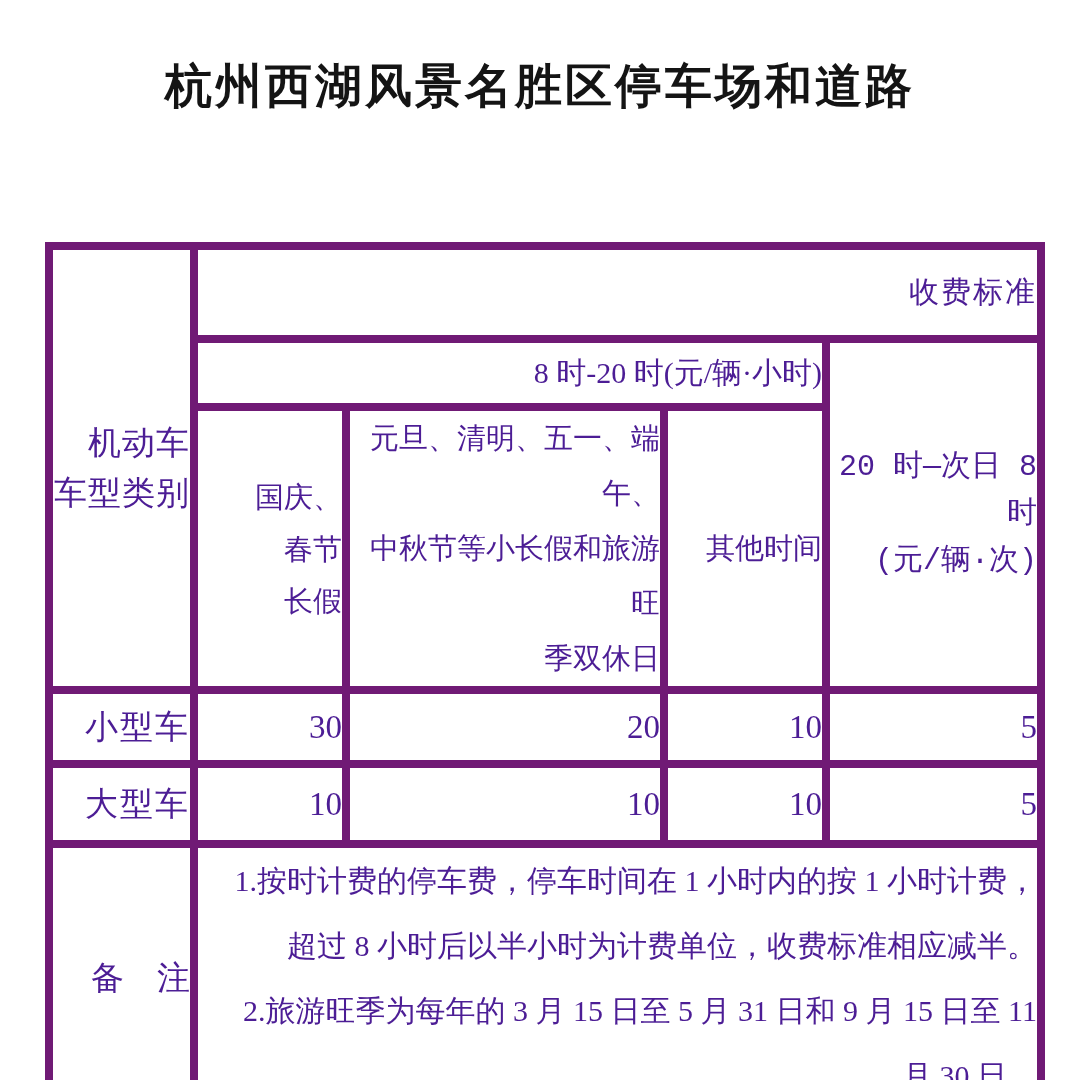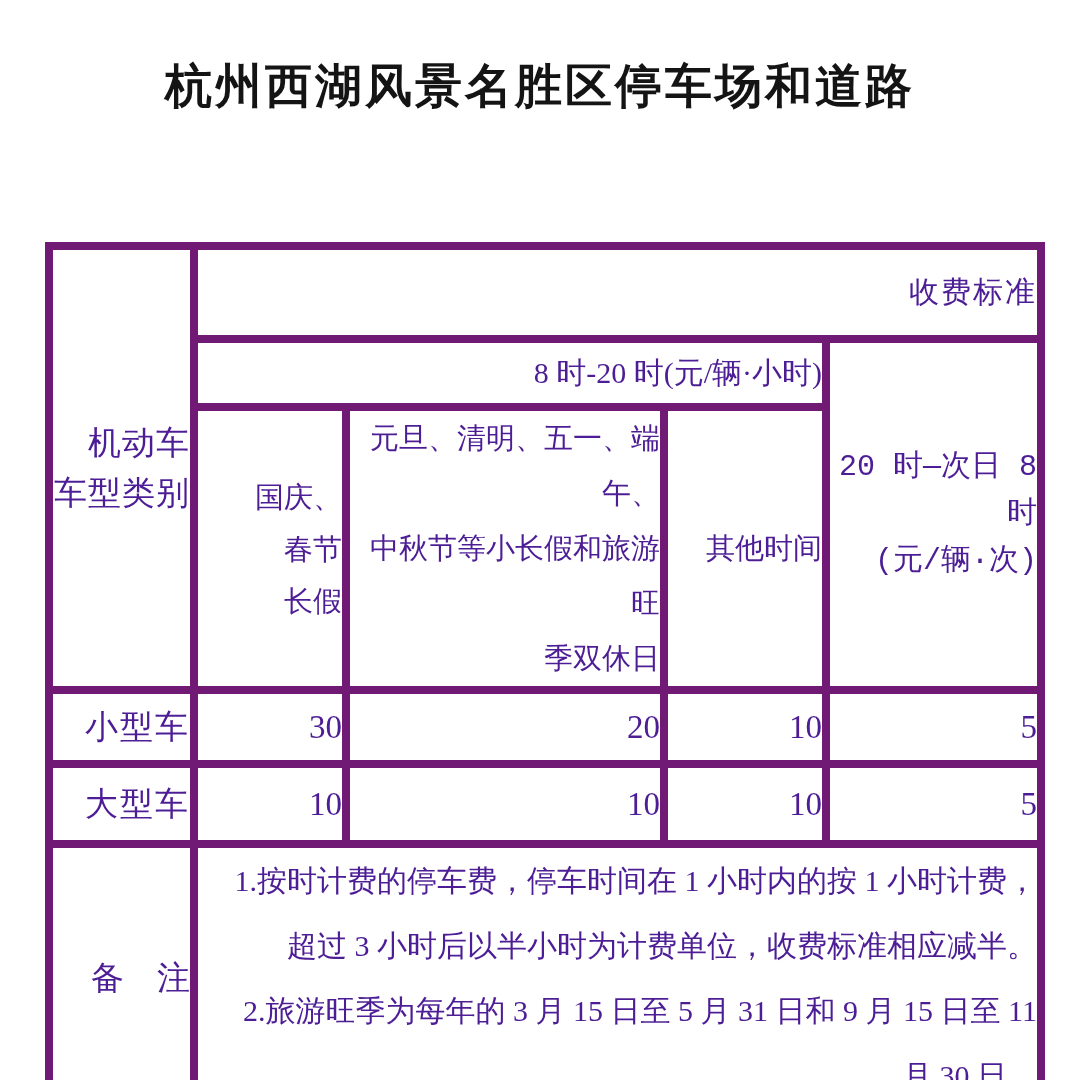--- a/index.html
+++ b/index.html
@@ -138,21 +138,21 @@
       <td class="value-cell">10</td>
       <td class="value-cell">10</td>
       <td class="value-cell">10</td>
       <td class="value-cell">5</td>
     </tr>
 
     <tr class="r6">
       <th class="remark-label-cell cell-bold">备　注</th>
       <td colspan="4" class="notes-cell">
         <span class="note-line">1.按时计费的停车费，停车时间在 1 小时内的按 1 小时计费，</span>
-        <span class="note-line">超过 3 小时后以半小时为计费单位，收费标准相应减半。</span>
+        <span class="note-line">超过 8 小时后以半小时为计费单位，收费标准相应减半。</span>
         <span class="note-line">2.旅游旺季为每年的 3 月 15 日至 5 月 31 日和 9 月 15 日至 11</span>
         <span class="note-line">月 30 日。</span>
       </td>
     </tr>
   </tbody>
     </table>
 
 </div>
 
 </body></html>

